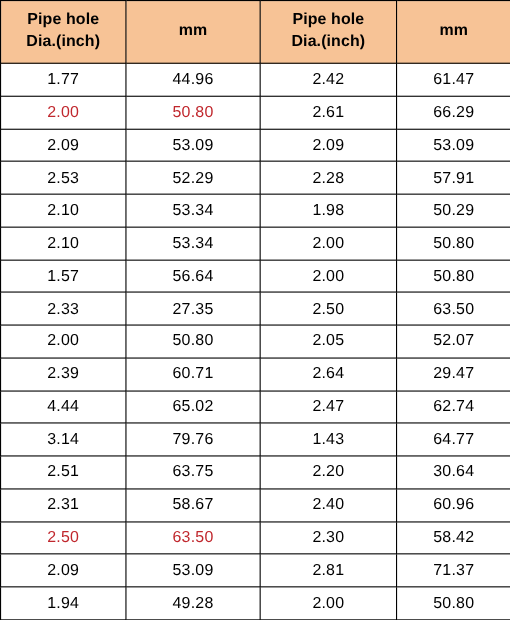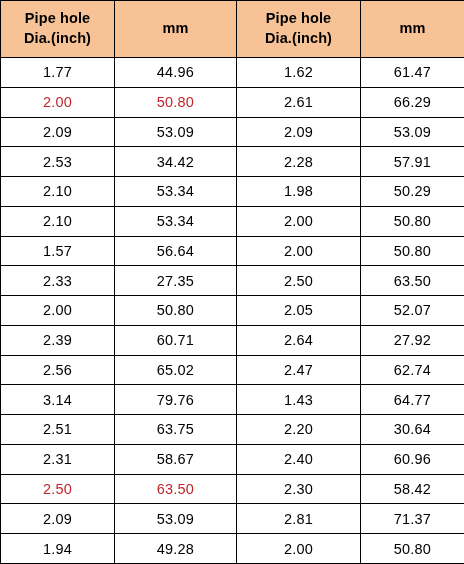--- a/index.html
+++ b/index.html
@@ -84,38 +84,38 @@
       </th>
       <th>
         <span class="hdr-line">mm</span>
       </th>
     </tr>
   </thead>
   <tbody id="table-body">
       <tr>
         <td>1.77</td>
         <td>44.96</td>
-        <td>1.62</td>
+        <td>2.42</td>
         <td>61.47</td>
       </tr>
       <tr>
         <td class="hl">2.00</td>
         <td class="hl">50.80</td>
         <td>2.61</td>
         <td>66.29</td>
       </tr>
       <tr>
         <td>2.09</td>
         <td>53.09</td>
         <td>2.09</td>
         <td>53.09</td>
       </tr>
       <tr>
         <td>2.53</td>
-        <td>34.42</td>
+        <td>52.29</td>
         <td>2.28</td>
         <td>57.91</td>
       </tr>
       <tr>
         <td>2.10</td>
         <td>53.34</td>
         <td>1.98</td>
         <td>50.29</td>
       </tr>
       <tr>
@@ -139,24 +139,24 @@
       <tr>
         <td>2.00</td>
         <td>50.80</td>
         <td>2.05</td>
         <td>52.07</td>
       </tr>
       <tr>
         <td>2.39</td>
         <td>60.71</td>
         <td>2.64</td>
-        <td>27.92</td>
+        <td>29.47</td>
       </tr>
       <tr>
-        <td>2.56</td>
+        <td>4.44</td>
         <td>65.02</td>
         <td>2.47</td>
         <td>62.74</td>
       </tr>
       <tr>
         <td>3.14</td>
         <td>79.76</td>
         <td>1.43</td>
         <td>64.77</td>
       </tr>

